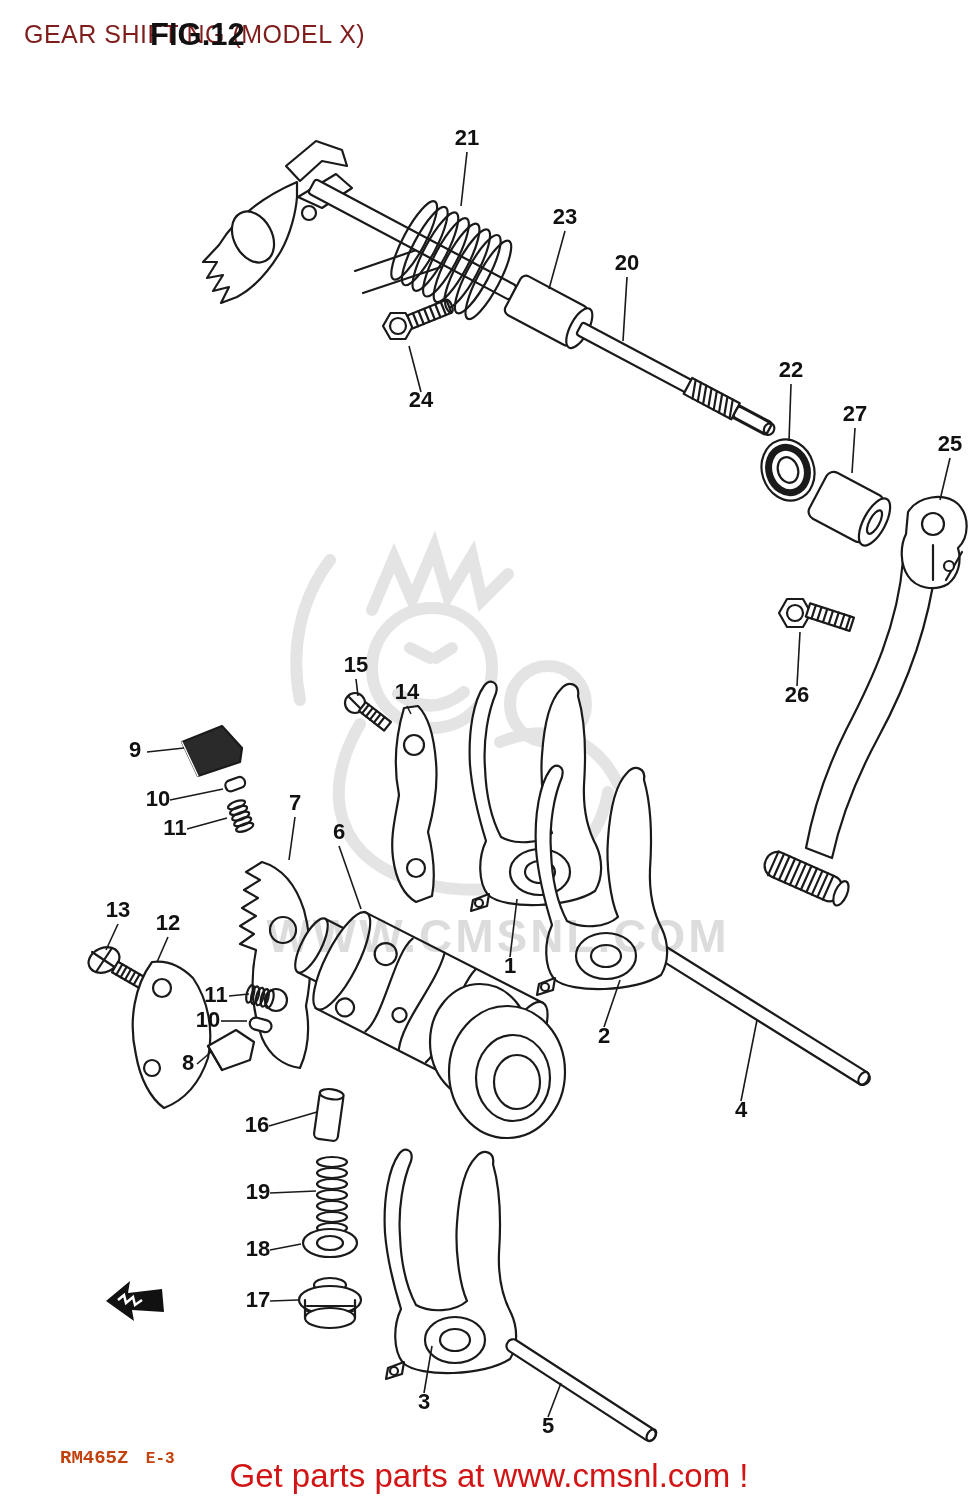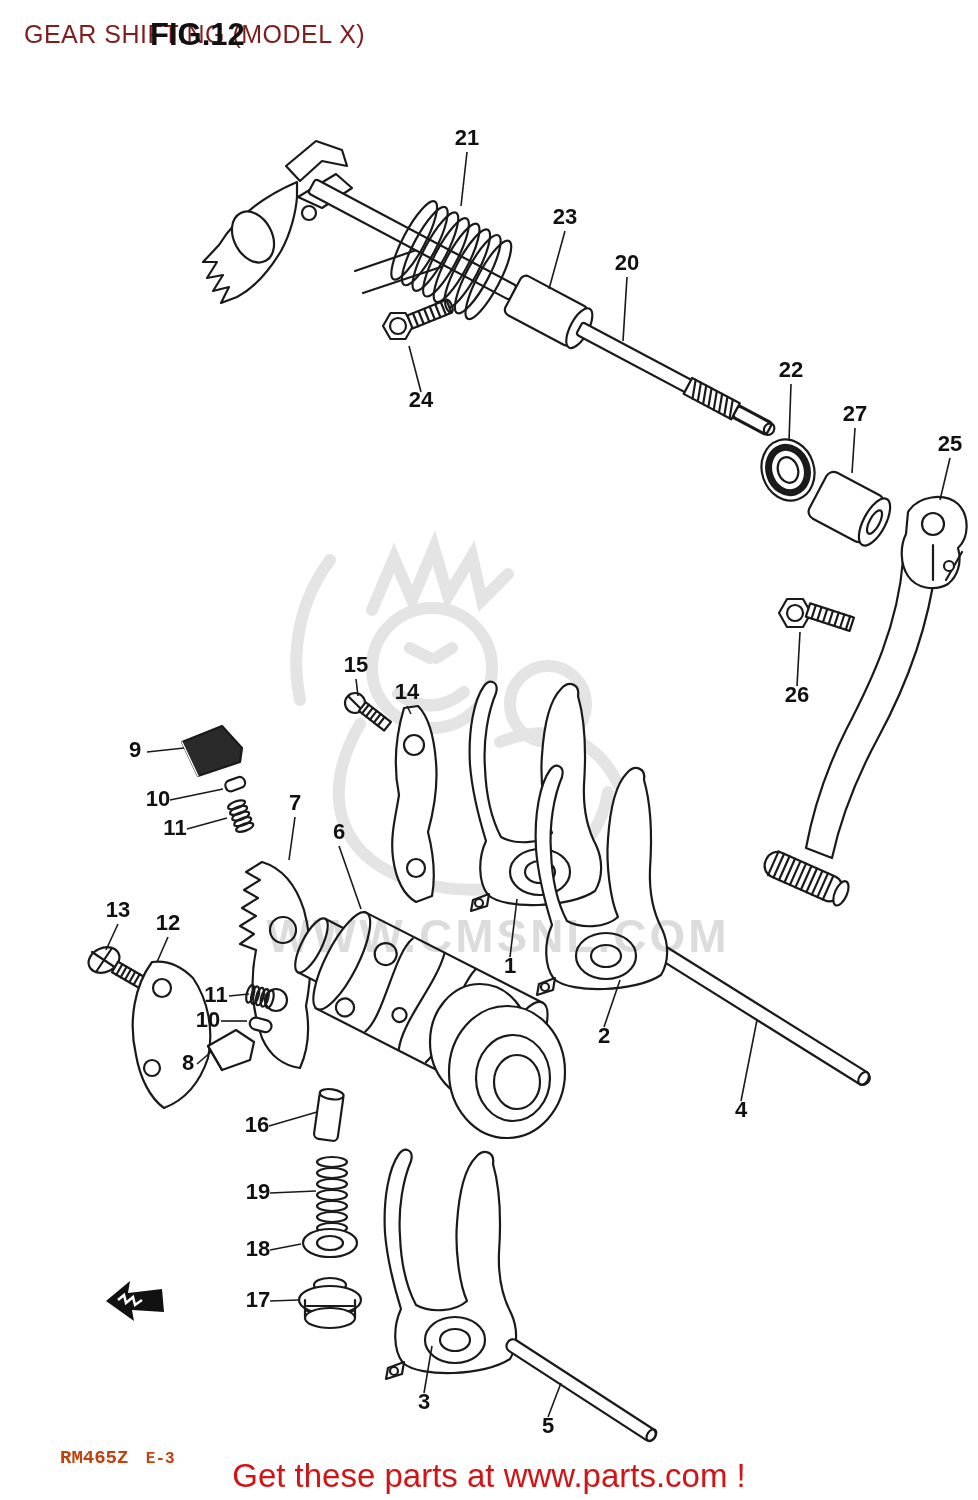--- a/index.html
+++ b/index.html
@@ -334,15 +334,15 @@
       <path d="M106,1301 L130,1281 L128,1293 L162,1289 L164,1312 L132,1310 L134,1321 Z" fill="#111"></path>
       <path d="M118,1300 l6,-5 l2,8 l7,-6 l2,8 l7,-5" stroke="#fff" fill="none" stroke-width="2.5"></path>
     </g>
   </svg>
 
   <div class="model-code">
     <span>RM465Z</span>
     <span class="variant">E-3</span>
   </div>
 
-  <div class="cta">Get these parts at www.parts.com !</div>
+  <div class="cta">Get parts parts at www.cmsnl.com !</div>
 
 </div>
 
 </body></html>

